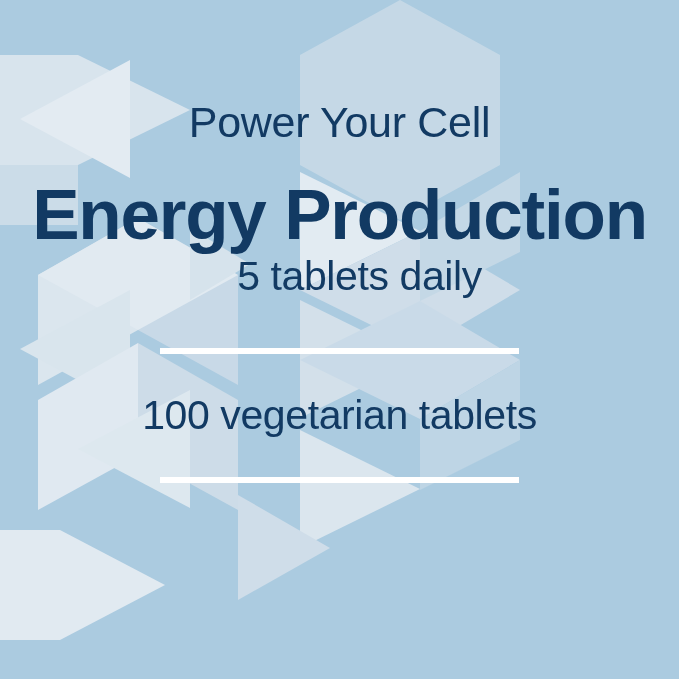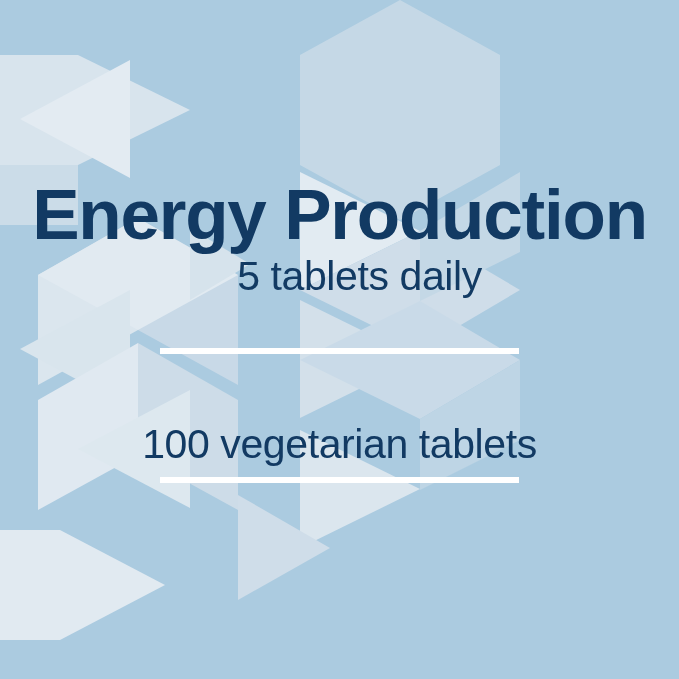--- a/index.html
+++ b/index.html
@@ -77,21 +77,21 @@
     letter-spacing: -0.4px;
     line-height: 1;
     margin: 0;
     position: absolute;
     width: 100%;
     text-align: center;
     white-space: nowrap;
   }
 
   #feature-0 { top: 256px; padding-left: 40px; }
-  #feature-1 { top: 395px; margin-top: 29px; }
+  #feature-1 { top: 395px; }
   #feature-2 { top: 525px; }
 
   .divider {
     position: absolute;
     left: 160px;
     width: 359px;
     height: 6px;
     background: #ffffff;
   }
 
@@ -136,20 +136,21 @@
     <polygon points="-30,530 60,530 165,585 60,640 -30,640" fill="#e1eaf1"></polygon>
 
     <polygon points="238,495 238,600 330,548" fill="#cfdde9"></polygon>
     <polygon points="190,228 190,300 250,264" fill="#d6e3ec"></polygon>
     <polygon points="420,419 520,360 520,440 420,490" fill="#bed5e5"></polygon>
     <polygon points="420,231 520,172 520,252 420,301" fill="#c4d8e6"></polygon>
   </svg>
 
   <div id="content">
 
+    <p class="eyebrow">Power Your Cell</p>
 
     <h1 class="headline">Energy Production</h1>
 
     <p class="feature" id="feature-0">5 tablets daily</p>
 
     <div class="divider" id="divider-0"></div>
 
     <p class="feature" id="feature-1">100 vegetarian tablets</p>
 
     <div class="divider" id="divider-1"></div>

